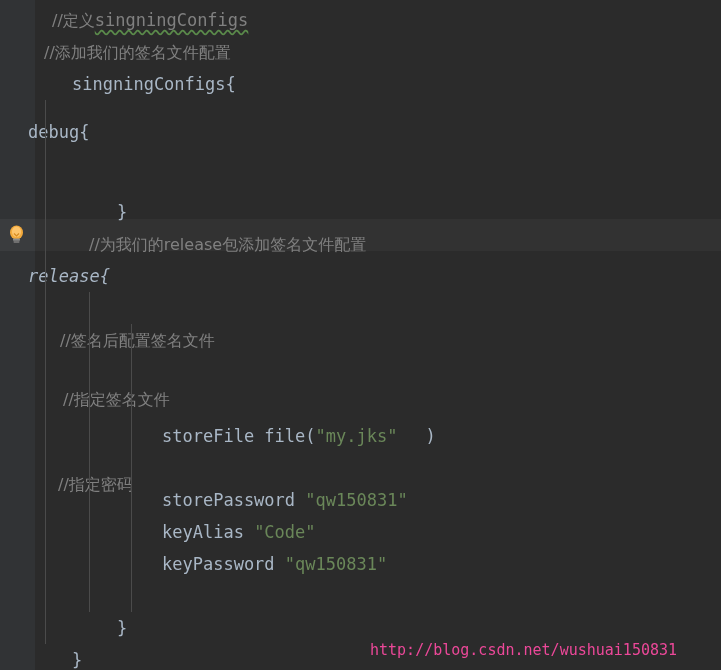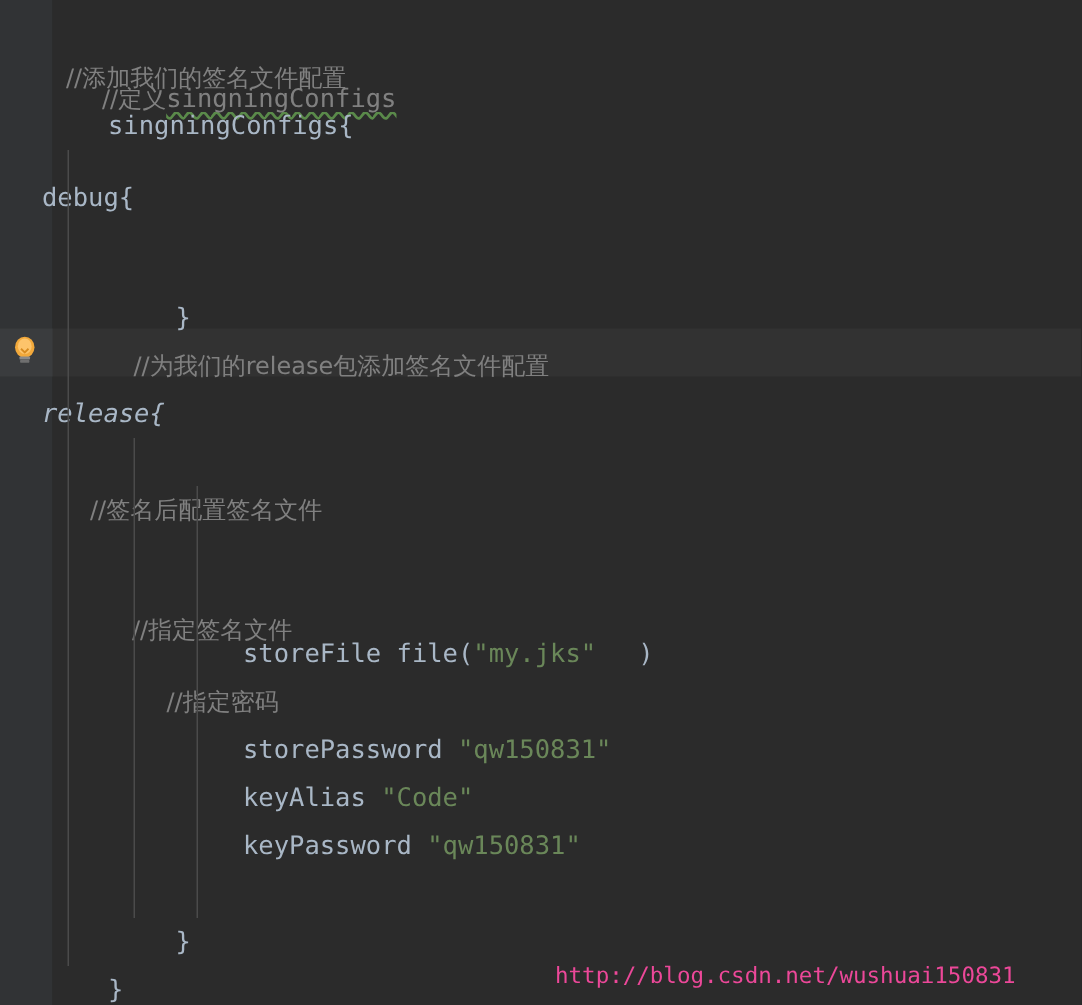--- a/index.html
+++ b/index.html
@@ -114,34 +114,34 @@
     <svg width="17" height="19" viewBox="0 0 17 19" xmlns="http://www.w3.org/2000/svg">
       <ellipse cx="8.5" cy="7.5" rx="6.5" ry="7" fill="#f2a93b"></ellipse>
       <ellipse cx="8.5" cy="6.8" rx="4.6" ry="5.2" fill="#fdc46b"></ellipse>
       <path d="M6 8.5 L8.5 11 L11 8.5" stroke="#d78b20" stroke-width="1.2" fill="none"></path>
       <rect x="5" y="13.6" width="7" height="2.1" rx="0.6" fill="#8a8a8a"></rect>
       <rect x="5.4" y="15.9" width="6.2" height="2" rx="0.8" fill="#6f6f6f"></rect>
     </svg>
   </div>
 
   <div class="code-area">
-      <div class="line" style="top: 4px; padding-left: 68px; margin-top: 46px;"><span class="cm cjk">//定义</span><span class="cm typo">singningConfigs</span></div>
+      <div class="line" style="top: 4px; padding-left: 52px;"><span class="cm cjk">//定义</span><span class="cm typo">singningConfigs</span></div>
       <div class="line" style="top: 36px; padding-left: 44px;"><span class="cm cjk">//添加我们的签名文件配置</span></div>
       <div class="line" style="top: 68px; padding-left: 44px;"><span class="ident">singningConfigs{</span></div>
       <div class="line" style="top: 116px; "><span class="ident">debug{</span></div>
       <div class="line" style="top: 164px; padding-left: 89px;">&nbsp;</div>
       <div class="line" style="top: 196px; padding-left: 89px;"><span class="ident">}</span></div>
       <div class="line" style="top: 228px; padding-left: 89px;"><span class="cm cjk">//为我们的release包添加签名文件配置</span></div>
       <div class="line" style="top: 260px;  font-style: italic;"><span class="ident">release{</span></div>
       <div class="line" style="top: 292px; padding-left: 89px;">&nbsp;</div>
       <div class="line" style="top: 324px; padding-left: 60px; text-align: center;"><span class="cm cjk">//签名后配置签名文件</span></div>
       <div class="line" style="top: 356px; padding-left: 134px;">&nbsp;</div>
-      <div class="line" style="top: 404px; padding-left: 88px;"><span class="cm cjk">//指定签名文件</span></div>
+      <div class="line" style="top: 383px; padding-left: 63px;"><span class="cm cjk">//指定签名文件</span></div>
       <div class="line" style="top: 420px; padding-left: 134px;"><span class="ident">storeFile file(</span><span class="str">"my.jks"</span><span class="ident">)</span></div>
-      <div class="line" style="top: 452px; padding-left: 111px;"><span class="cm cjk">//指定密码</span></div>
+      <div class="line" style="top: 468px; padding-left: 58px;"><span class="cm cjk">//指定密码</span></div>
       <div class="line" style="top: 484px; padding-left: 134px;"><span class="ident">storePassword </span><span class="str">"qw150831"</span></div>
       <div class="line" style="top: 516px; padding-left: 134px;"><span class="ident">keyAlias </span><span class="str">"Code"</span></div>
       <div class="line" style="top: 548px; padding-left: 134px;"><span class="ident">keyPassword </span><span class="str">"qw150831"</span></div>
       <div class="line" style="top: 580px; padding-left: 134px;">&nbsp;</div>
       <div class="line" style="top: 612px; padding-left: 89px;"><span class="ident">}</span></div>
       <div class="line" style="top: 644px; padding-left: 44px;"><span class="ident">}</span></div>
     </div>
 
   <div id="watermark">http://blog.csdn.net/wushuai150831</div>
 <div class="indent-guide" style="left: 45px; top: 100px; height: 544px;"></div>

